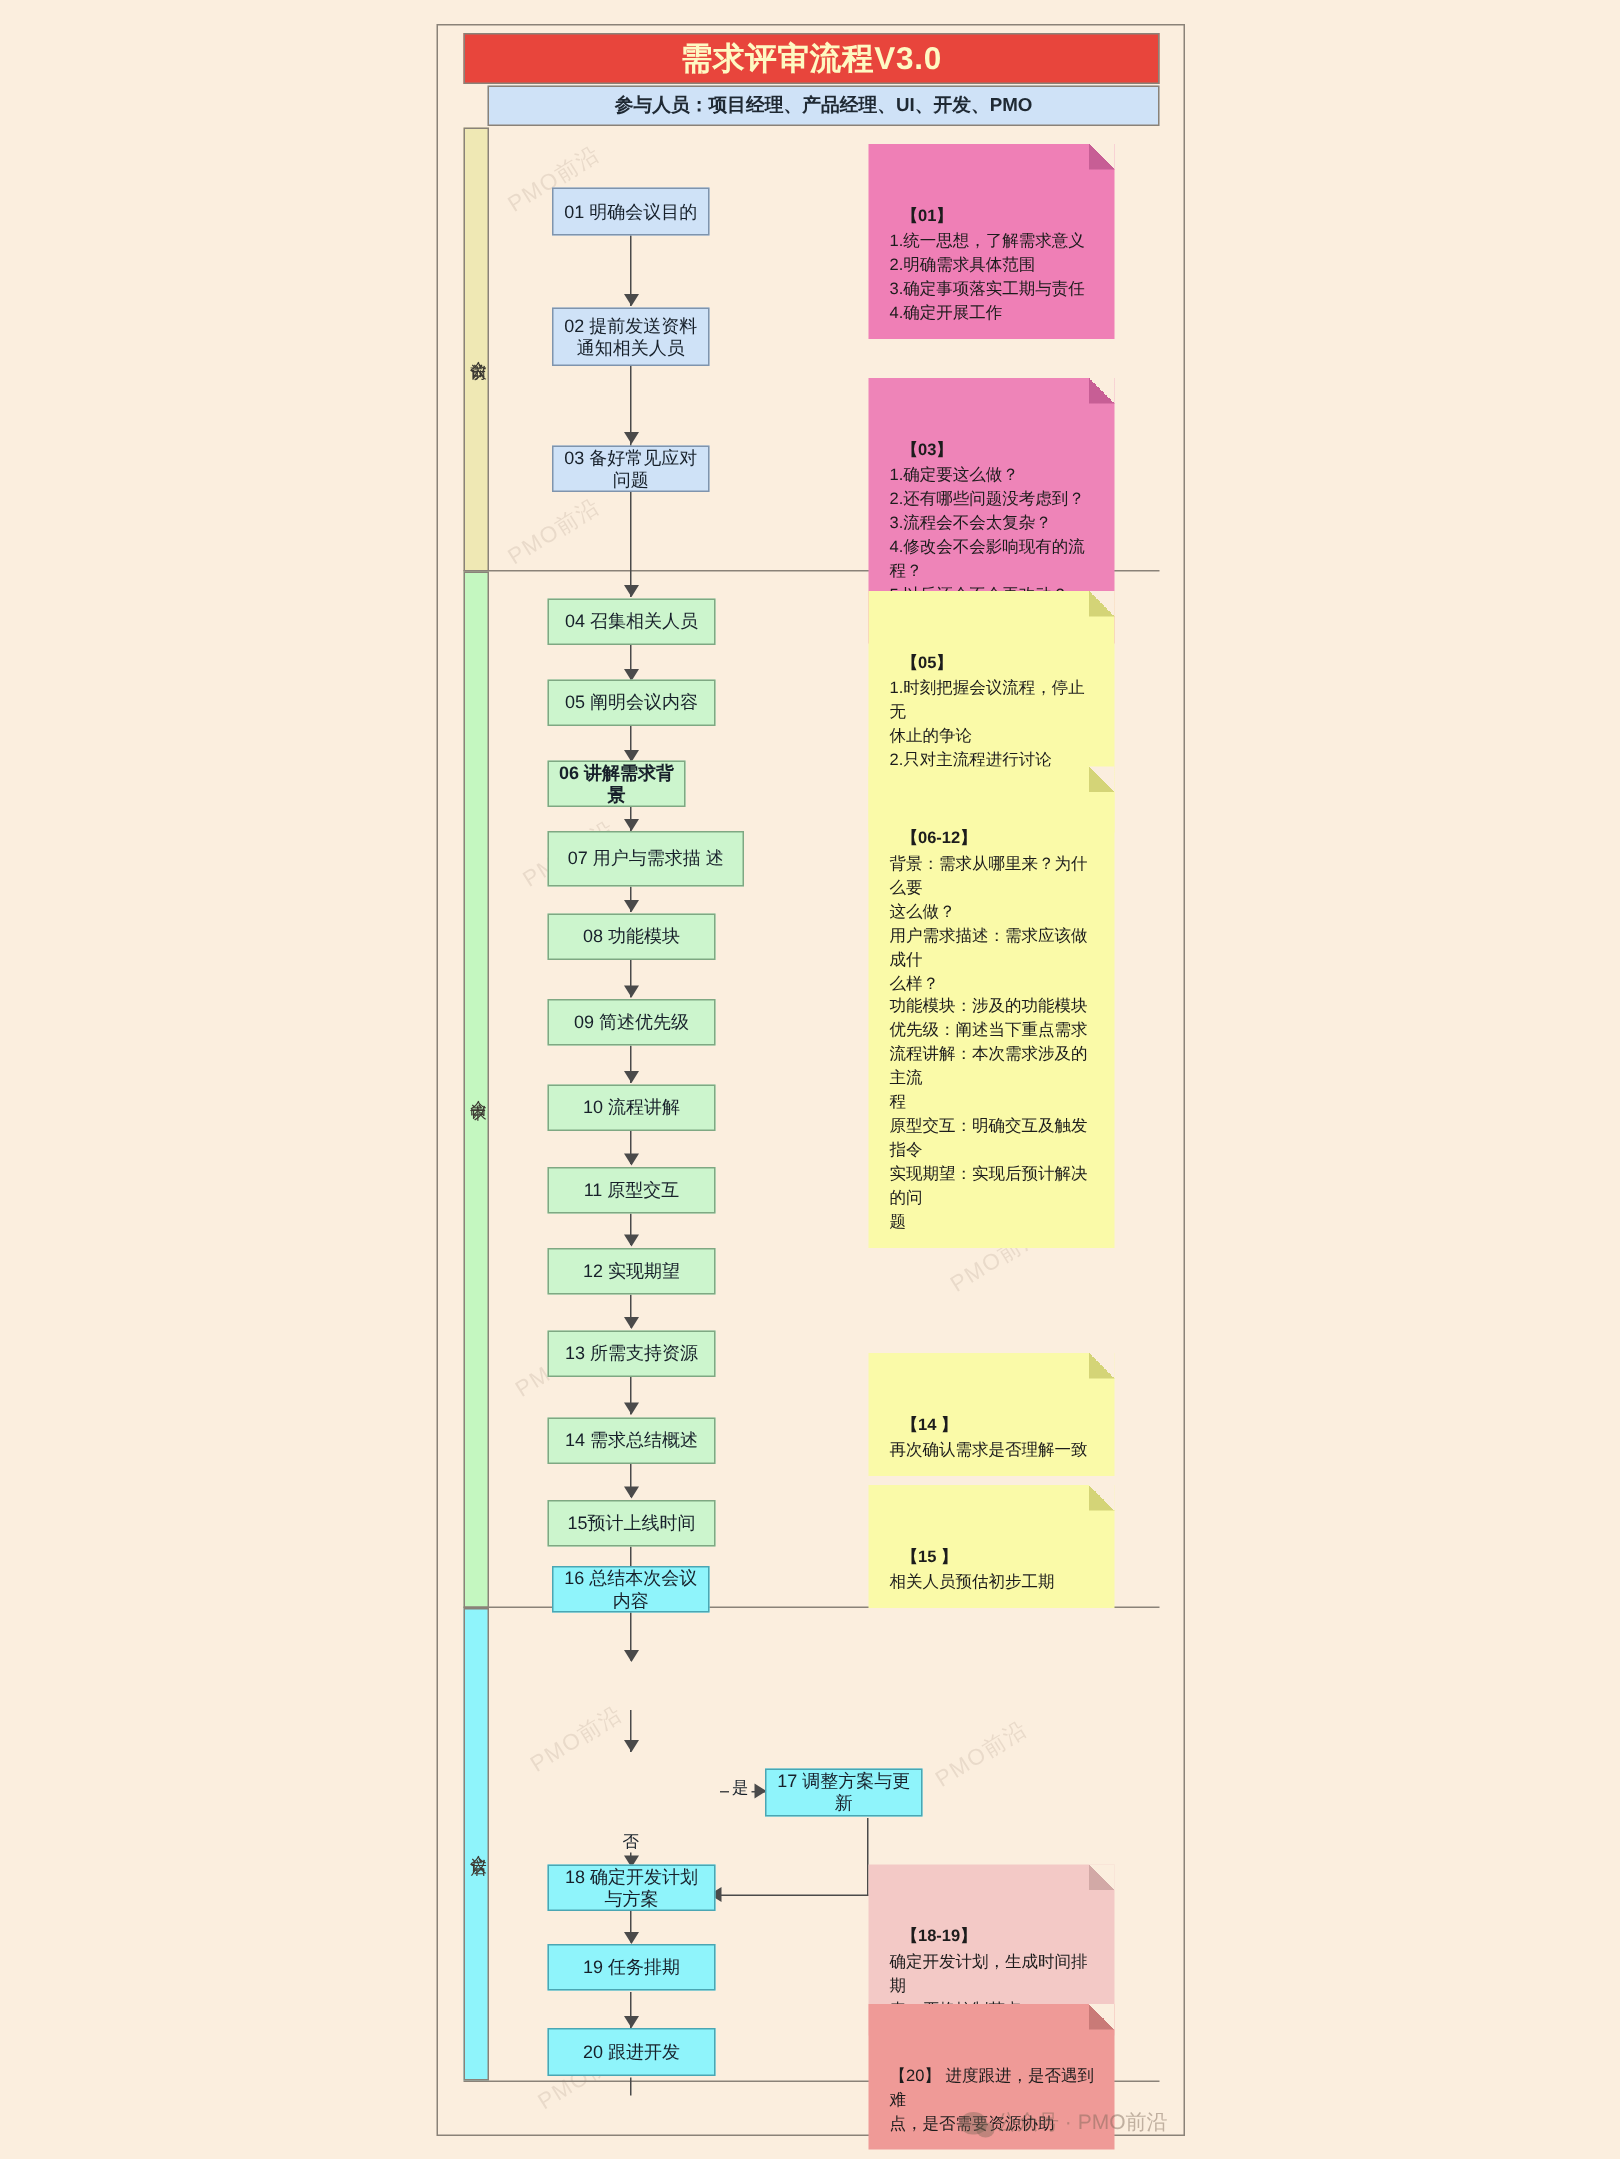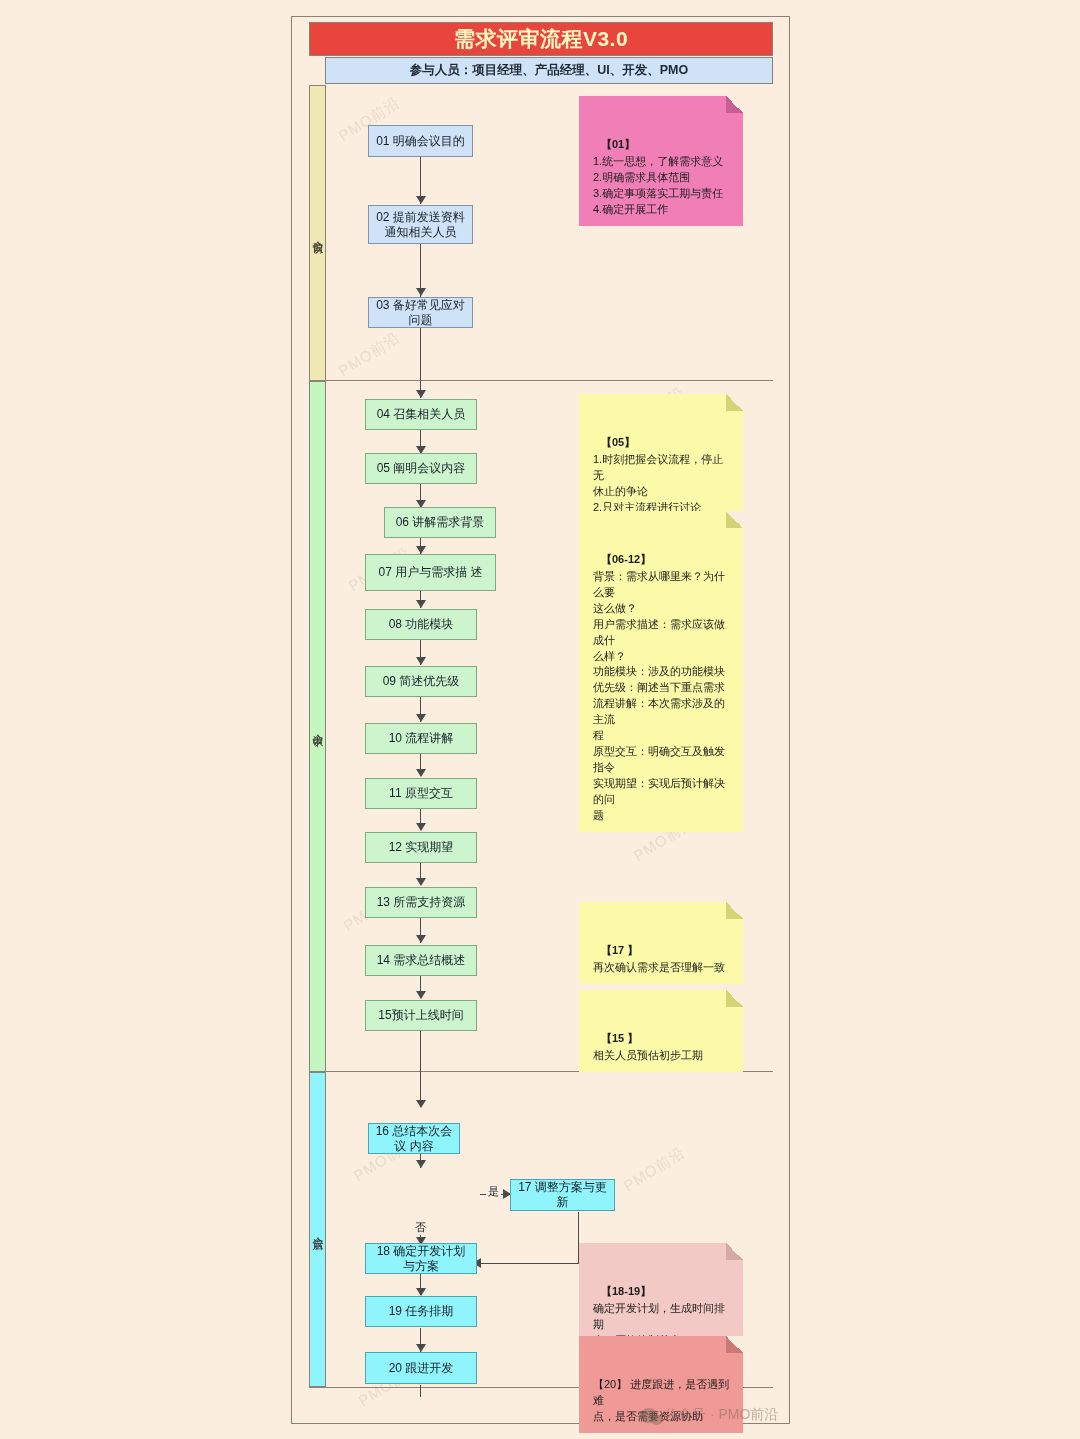--- a/index.html
+++ b/index.html
@@ -316,52 +316,61 @@
   <div class="edge-label" style="left:413px; top:1220px;">否</div>
 
   <div class="node n-blue" style="left:368px; top:109px; width:105px; height:32px;margin-top:16px;">01 明确会议目的</div>
   <div class="node n-blue" style="left:368px; top:205px; width:105px; height:39px;">02 提前发送资料
 通知相关人员</div>
   <div class="node n-blue" style="left:368px; top:297px; width:105px; height:31px;">03 备好常见应对
 问题</div>
 
   <div class="node n-green" style="left:365px; top:399px; width:112px; height:31px;">04 召集相关人员</div>
   <div class="node n-green" style="left:365px; top:453px; width:112px; height:31px;">05 阐明会议内容</div>
-  <div class="node n-green" style="left:384px; top:507px; width:112px; height:31px;">06 讲解需求背景</div>
+  <div class="node n-green" style="left:365px; top:507px; width:92px; height:31px;font-weight:bold;">06 讲解需求背景</div>
   <div class="node n-green" style="left:365px; top:554px; width:131px; height:37px;">07 用户与需求描
 述</div>
   <div class="node n-green" style="left:365px; top:609px; width:112px; height:31px;">08 功能模块</div>
   <div class="node n-green" style="left:365px; top:666px; width:112px; height:31px;">09 简述优先级</div>
   <div class="node n-green" style="left:365px; top:723px; width:112px; height:31px;">10 流程讲解</div>
   <div class="node n-green" style="left:365px; top:778px; width:112px; height:31px;">11 原型交互</div>
   <div class="node n-green" style="left:365px; top:832px; width:112px; height:31px;">12 实现期望</div>
   <div class="node n-green" style="left:365px; top:887px; width:112px; height:31px;">13 所需支持资源</div>
   <div class="node n-green" style="left:365px; top:945px; width:112px; height:31px;">14 需求总结概述</div>
   <div class="node n-green" style="left:365px; top:1000px; width:112px; height:31px;">15预计上线时间</div>
 
-  <div class="node n-cyan" style="left:368px; top:1123px; width:92px; height:31px;">16 总结本次会议
+  <div class="node n-cyan" style="left:368px; top:1044px; width:105px; height:31px;">16 总结本次会议
 内容</div>
 
 
   <div class="node n-cyan" style="left:510px; top:1179px; width:105px; height:32px;">17 调整方案与更
 新</div>
   <div class="node n-cyan" style="left:365px; top:1243px; width:112px; height:31px;">18 确定开发计划
 与方案</div>
   <div class="node n-cyan" style="left:365px; top:1296px; width:112px; height:31px;">19 任务排期</div>
   <div class="node n-cyan" style="left:365px; top:1352px; width:112px; height:32px;">20 跟进开发</div>
 
   <div class="note note-pink" style="left:579px; top:96px; width:164px;">
     <span class="fold"></span>
     <span class="note-title">【01】</span><span>1.统一思想，了解需求意义
 2.明确需求具体范围
 3.确定事项落实工期与责任
 4.确定开展工作</span>
   </div>
 
 
+  <div class="note note-pink2" style="left:579px; top:252px; width:164px;">
+    <span class="fold"></span>
+    <span class="note-title">【03】</span><span>1.确定要这么做？
+2.还有哪些问题没考虑到？
+3.流程会不会太复杂？
+4.修改会不会影响现有的流程？
+5.以后还会不会再改动？
+6.交互为什么这么做？</span>
+  </div>
 
   <div class="note note-yellow" style="left:579px; top:394px; width:164px;">
     <span class="fold"></span>
     <span class="note-title">【05】</span><span>1.时刻把握会议流程，停止无
 休止的争论
 2.只对主流程进行讨论
 3.不过度讨论细节问题
 4.明确会议目标</span>
   </div>
 
@@ -375,21 +384,21 @@
 优先级：阐述当下重点需求
 流程讲解：本次需求涉及的主流
 程
 原型交互：明确交互及触发指令
 实现期望：实现后预计解决的问
 题</span>
   </div>
 
   <div class="note note-yellow" style="left:579px; top:902px; width:164px;">
     <span class="fold"></span>
-    <span class="note-title">【17 】</span><span>再次确认需求是否理解一致</span>
+    <span class="note-title">【14 】</span><span>再次确认需求是否理解一致</span>
   </div>
 
   <div class="note note-yellow" style="left:579px; top:990px; width:164px;">
     <span class="fold"></span>
     <span class="note-title">【15 】</span><span>相关人员预估初步工期</span>
   </div>
 
 
   <div class="note note-rose" style="left:579px; top:1243px; width:164px;">
     <span class="fold"></span>

